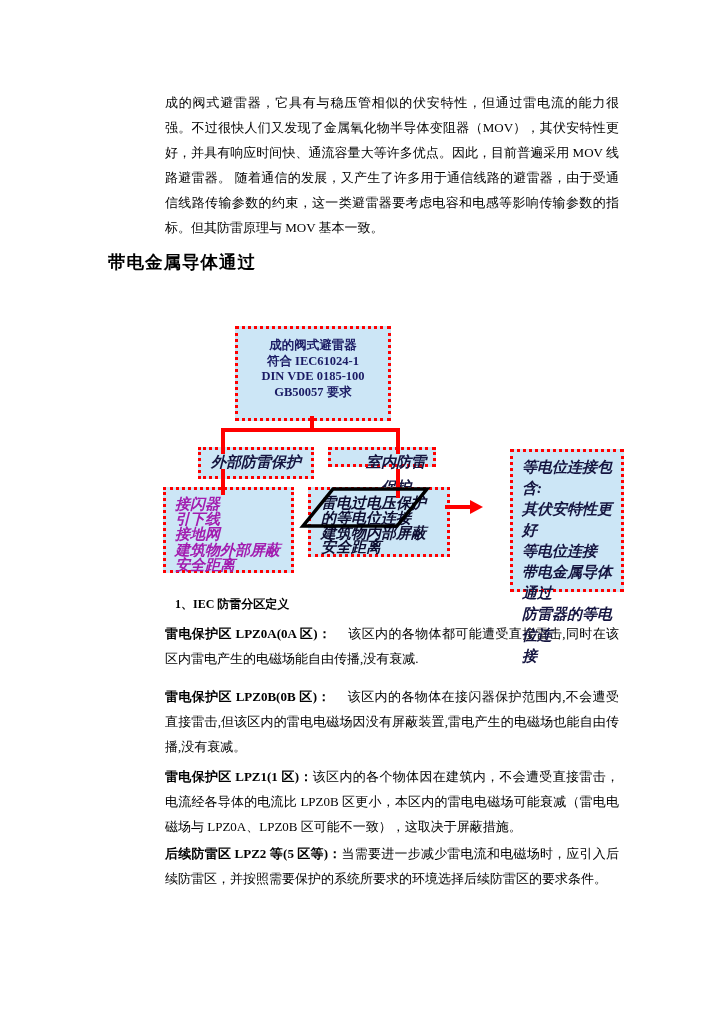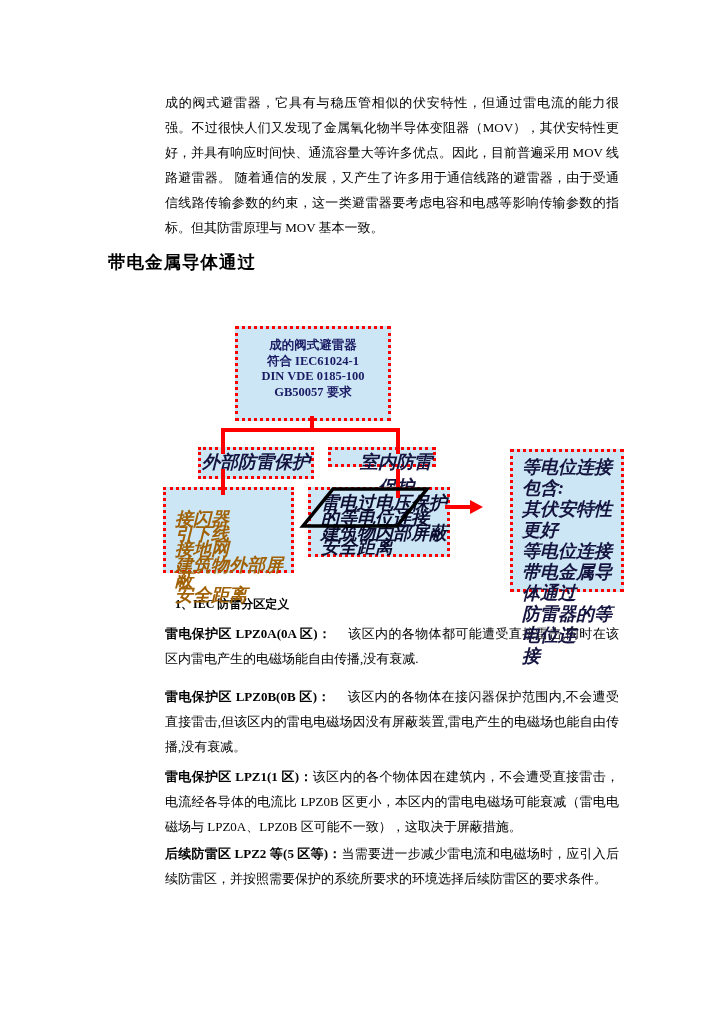--- a/index.html
+++ b/index.html
@@ -29,24 +29,24 @@
   .dbox {
     position:absolute; background:#cce6f6; border:3px dotted #ff0000;
     color:#14143f; z-index:2;
   }
   .dbox .ln { display:block; }
   .top-box {
     left:235px; top:326px; width:156px; height:95px;
     text-align:center; font-weight:bold; font-size:12.5px; line-height:15.5px;
     padding-top:9px; color:#1b1b64;
   }
-  .ital { font-style:italic; font-weight:bold; font-size:18px; }
+  .ital { font-style:italic; font-weight:bold; font-size:15px; }
   .ext-box  { left:198px; top:447px; width:116px; height:32px; text-align:center; line-height:25px; }
   .ind-box  { left:328px; top:447px; width:108px; height:20px; text-align:center; line-height:25px;padding-left:28px; }
-  .extlist-box { left:163px; top:487px; width:131px; height:86px; padding:22px 0 0 9px; line-height:15.2px; color:#a16207; }
+  .extlist-box { left:163px; top:487px; width:131px; height:86px; padding:7px 0 0 9px; line-height:15.2px; color:#a21caf; }
   .indlist-box { left:308px; top:487px; width:142px; height:70px; padding:6px 0 0 10px; line-height:14.8px; color:#0d0d30; }
   .bond-box { left:482px; top:449px; width:114px; height:143px; padding:5px 0 16px 9px; line-height:21px;margin-left:28px; }
 
   .conn { position:absolute; background:#ff0000; z-index:5; }
   .arrow-head {
     position:absolute; width:0; height:0; z-index:5;
     border-left:13px solid #ff0000;
     border-top:7px solid transparent; border-bottom:7px solid transparent;
   }
   .shape-svg { position:absolute; left:0; top:0; z-index:6; pointer-events:none; }

